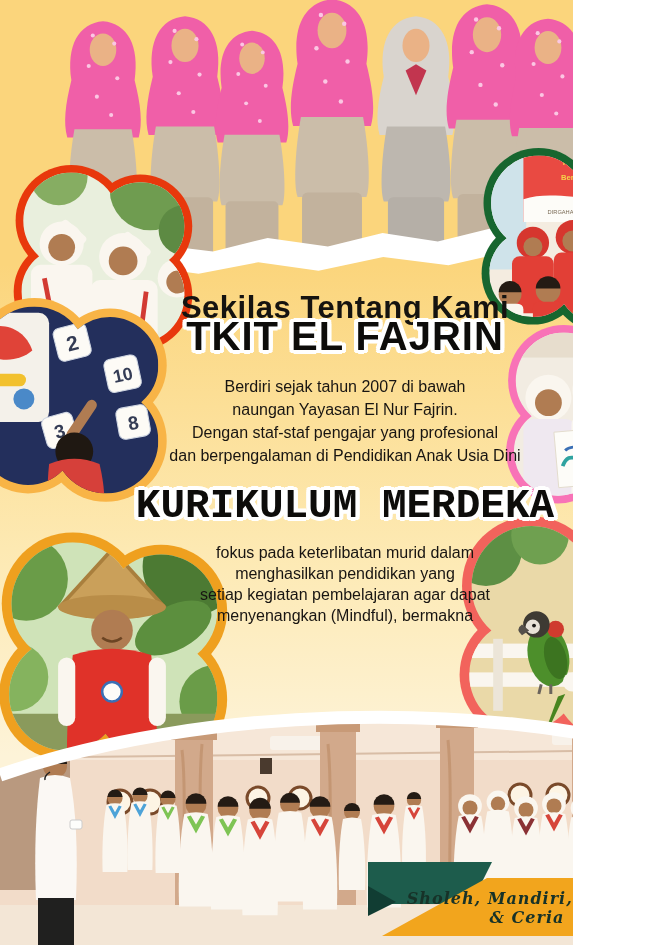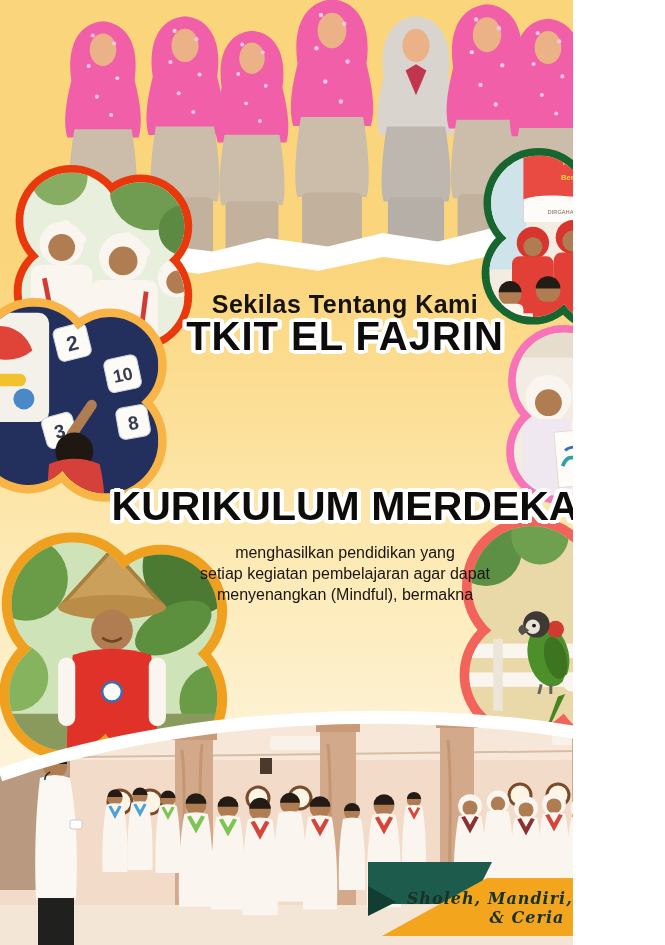--- a/index.html
+++ b/index.html
@@ -5,29 +5,29 @@
   html,body{margin:0;padding:0;}
   .poster{
     position:relative;width:573px;height:945px;overflow:hidden;
     background:linear-gradient(180deg,var(--bg_top) 0%,var(--bg_top) 28%,var(--bg_mid) 58%,var(--bg_bottom) 80%);
     font-family:"Liberation Sans",sans-serif;
   }
   .abs{position:absolute;}
   svg{display:block;overflow:visible;}
   
   .txt{left:30px;width:630px;text-align:center;color:#151310;}
-  .kicker{top:290px;font-size:25px;font-weight:bold;letter-spacing:.5px;}
+  .kicker{top:290px;font-size:31px;font-weight:bold;letter-spacing:.5px;}
   .h1{
     font-weight:bold;letter-spacing:1px;color:#0d0c0a;
     text-shadow:-4px 0 0 #fff,4px 0 0 #fff,0 -4px 0 #fff,0 4px 0 #fff,
       -3px -3px 0 #fff,3px -3px 0 #fff,-3px 3px 0 #fff,3px 3px 0 #fff,
       -4px 2px 0 #fff,4px 2px 0 #fff,-4px -2px 0 #fff,4px -2px 0 #fff;
   }
   .title{top:314px;font-size:40px;}
-  .h2title{top:483px;font-size:41px;letter-spacing:0;}
+  .h2title{top:483px;font-size:41px;letter-spacing:0;font-family:Liberation Mono, monospace;}
   .para{font-size:16px;color:#181512;}
   .para1{top:375px;line-height:23px;}
   .para2{top:542px;line-height:21px;}
   .para span{display:block;}
   
   .motto{
     left:398px;top:889px;width:258px;text-align:center;
     font-family:"DejaVu Serif",serif;font-style:italic;font-weight:bold;
     font-size:16px;color:#173228;letter-spacing:1px;
   }
@@ -359,22 +359,29 @@
         <path d="M132,118 C150,112 180,112 196,120 L200,200 L128,200 Z" class="whitec"></path>
         <rect x="96,:" y="0" width="0" height="0"></rect>
         <rect x="94" y="132" width="52" height="16" rx="8" class="whitec"></rect>
         <rect x="112" y="131" width="14" height="18" fill="#e04338"></rect>
       </g>
     </g>
   </svg>
 
   <div class="abs txt kicker">Sekilas Tentang Kami</div>
   <div class="abs txt h1 title">TKIT EL FAJRIN</div>
+  <div class="abs txt para para1">
+    <span>Berdiri sejak tahun 2007 di bawah</span>
+    <span>naungan Yayasan El Nur Fajrin.</span>
+    <span>Dengan staf-staf pengajar yang profesional</span>
+    <span>dan berpengalaman di Pendidikan Anak Usia Dini</span>
+  </div>
   <div class="abs txt h1 h2title">KURIKULUM MERDEKA</div>
   <div class="abs txt para para2">
+    <span>fokus pada keterlibatan murid dalam</span>
     <span>menghasilkan pendidikan yang</span>
     <span>setiap kegiatan pembelajaran agar dapat</span>
     <span>menyenangkan (Mindful), bermakna</span>
   </div>
 
   <svg class="abs" style="left:0;top:700px;overflow:hidden" width="665" height="245" viewBox="0 0 665 245">
     <clipPath id="arcClip">
         <path d="M0,75 C200,5 480,0 665,52 L665,245 L0,245 Z"></path>
       </clipPath>
     <g clip-path="url(#arcClip)">

